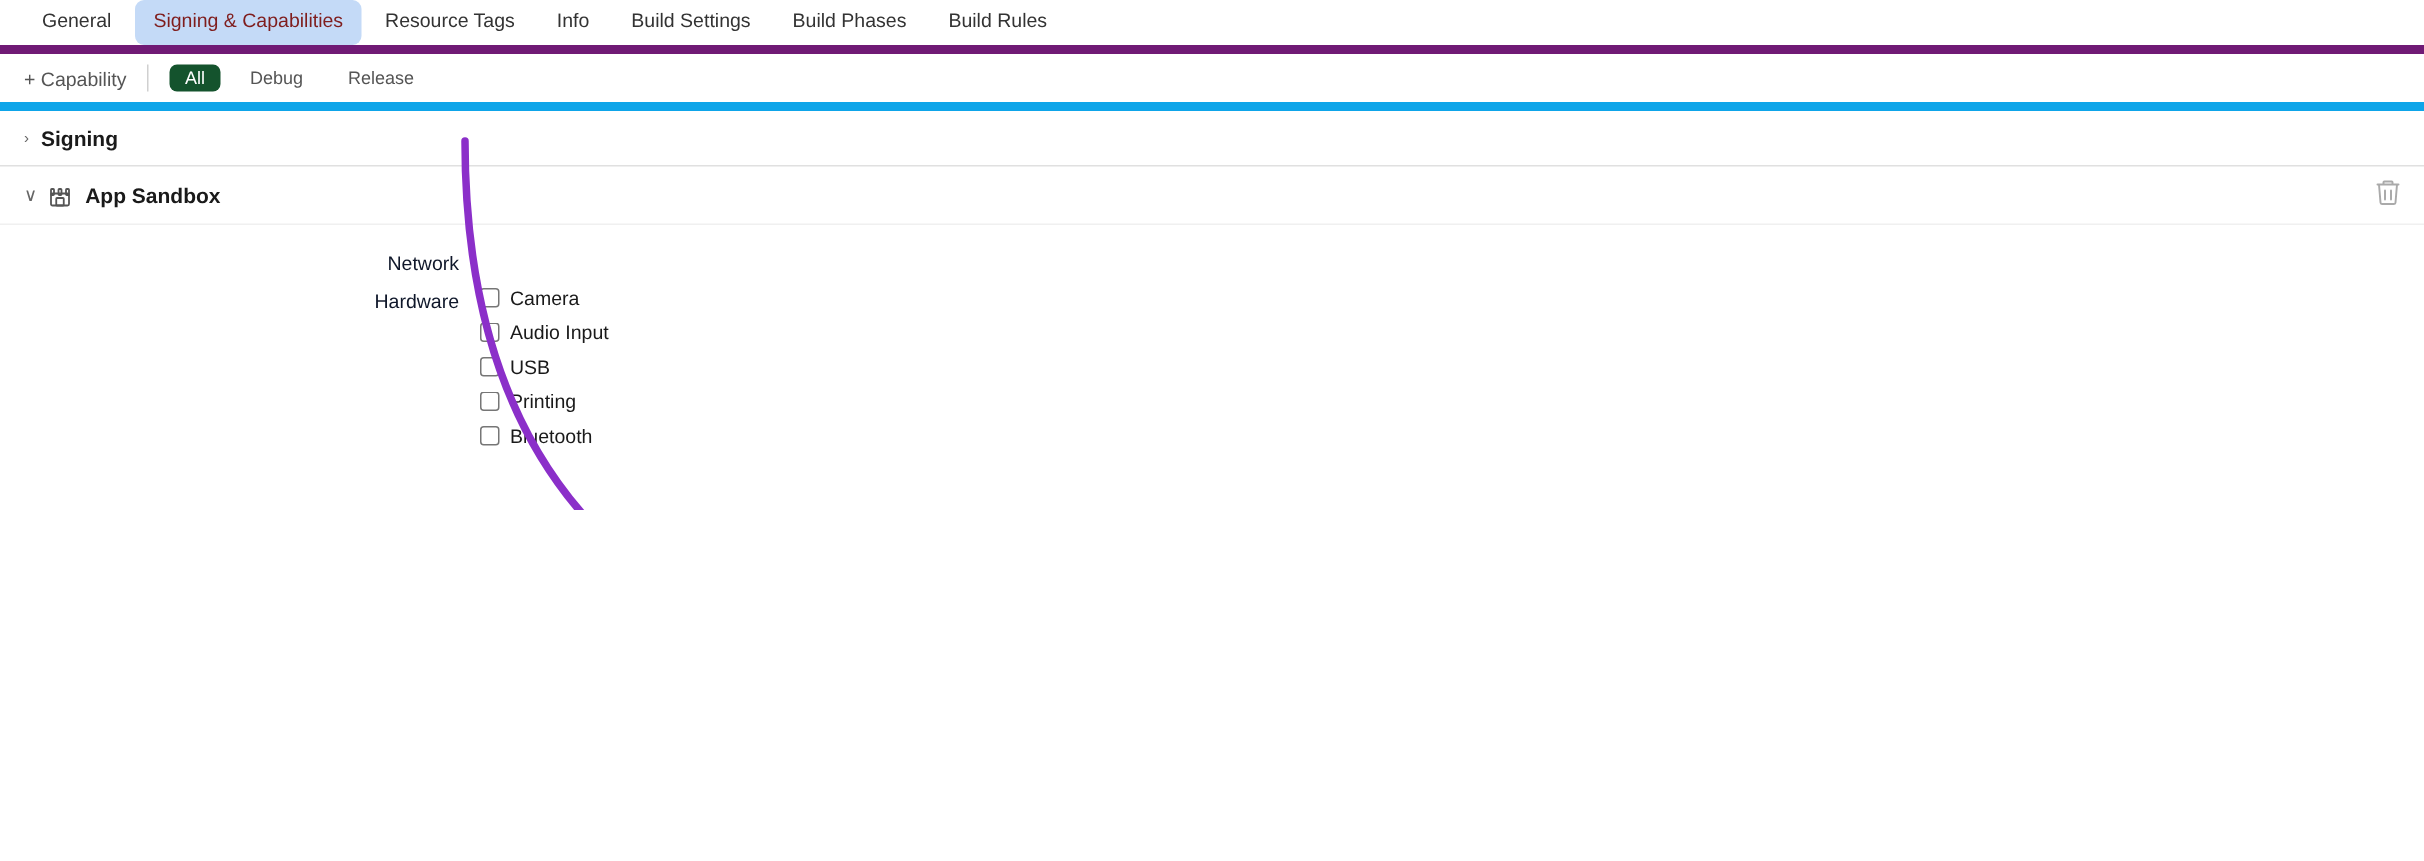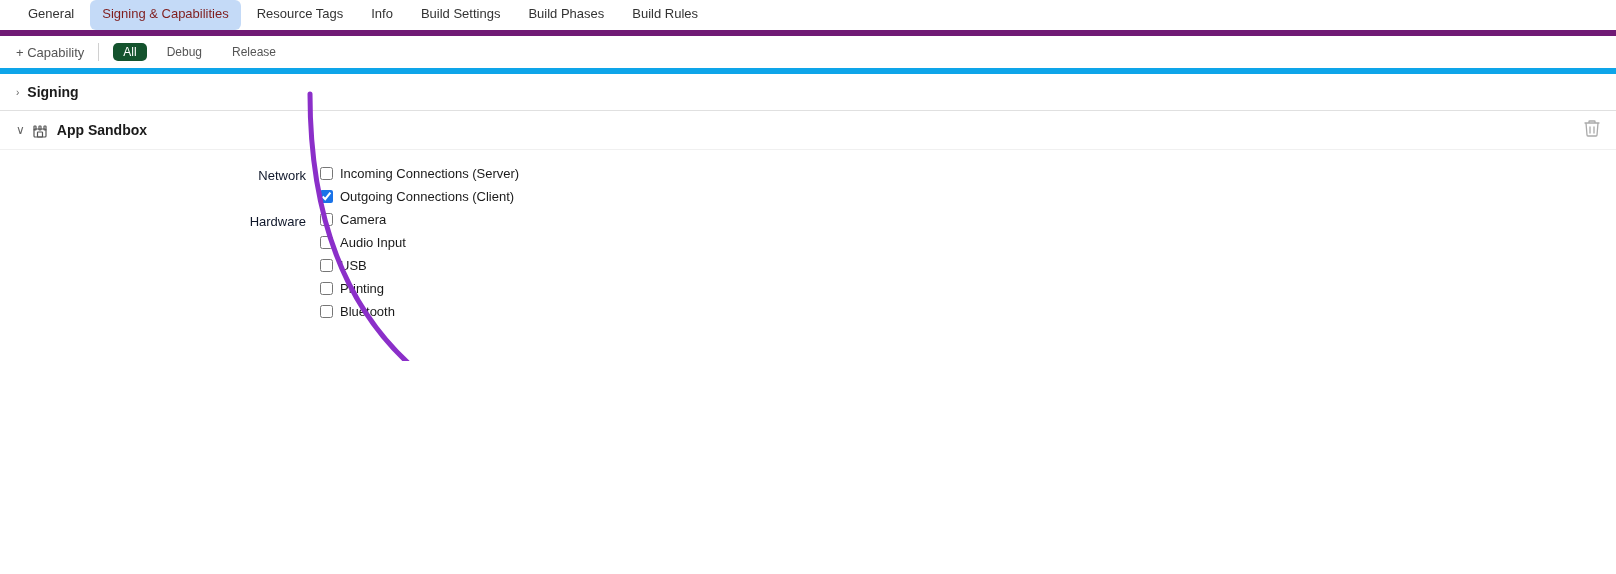--- a/index.html
+++ b/index.html
@@ -213,30 +213,20 @@
         <svg width="16" height="18" viewBox="0 0 16 18" fill="none" xmlns="http://www.w3.org/2000/svg">
           <path d="M1 4h14M5 4V2.5A.5.5 0 015.5 2h5a.5.5 0 01.5.5V4M6 8v6M10 8v6M2 4l1 12a1 1 0 001 1h8a1 1 0 001-1L14 4H2z" stroke="#aaa" stroke-width="1.3" stroke-linecap="round" stroke-linejoin="round"></path>
         </svg>
       </span>
     </div>
 
     <div class="capability-content">
 
       <div class="capability-group">
         <span class="group-label">Network</span>
-        <div class="group-items">
-          <label class="check-item">
-            <input type="checkbox" style="">
-            <span>Incoming Connections (Server)</span>
-          </label>
-          <label class="check-item">
-            <input type="checkbox" checked="" style="">
-            <span>Outgoing Connections (Client)</span>
-          </label>
-        </div>
       </div>
 
       <div class="capability-group" style="margin-top:8px;">
         <span class="group-label">Hardware</span>
         <div class="group-items">
           <label class="check-item">
             <input type="checkbox" style="">
             <span>Camera</span>
           </label>
           <label class="check-item">

